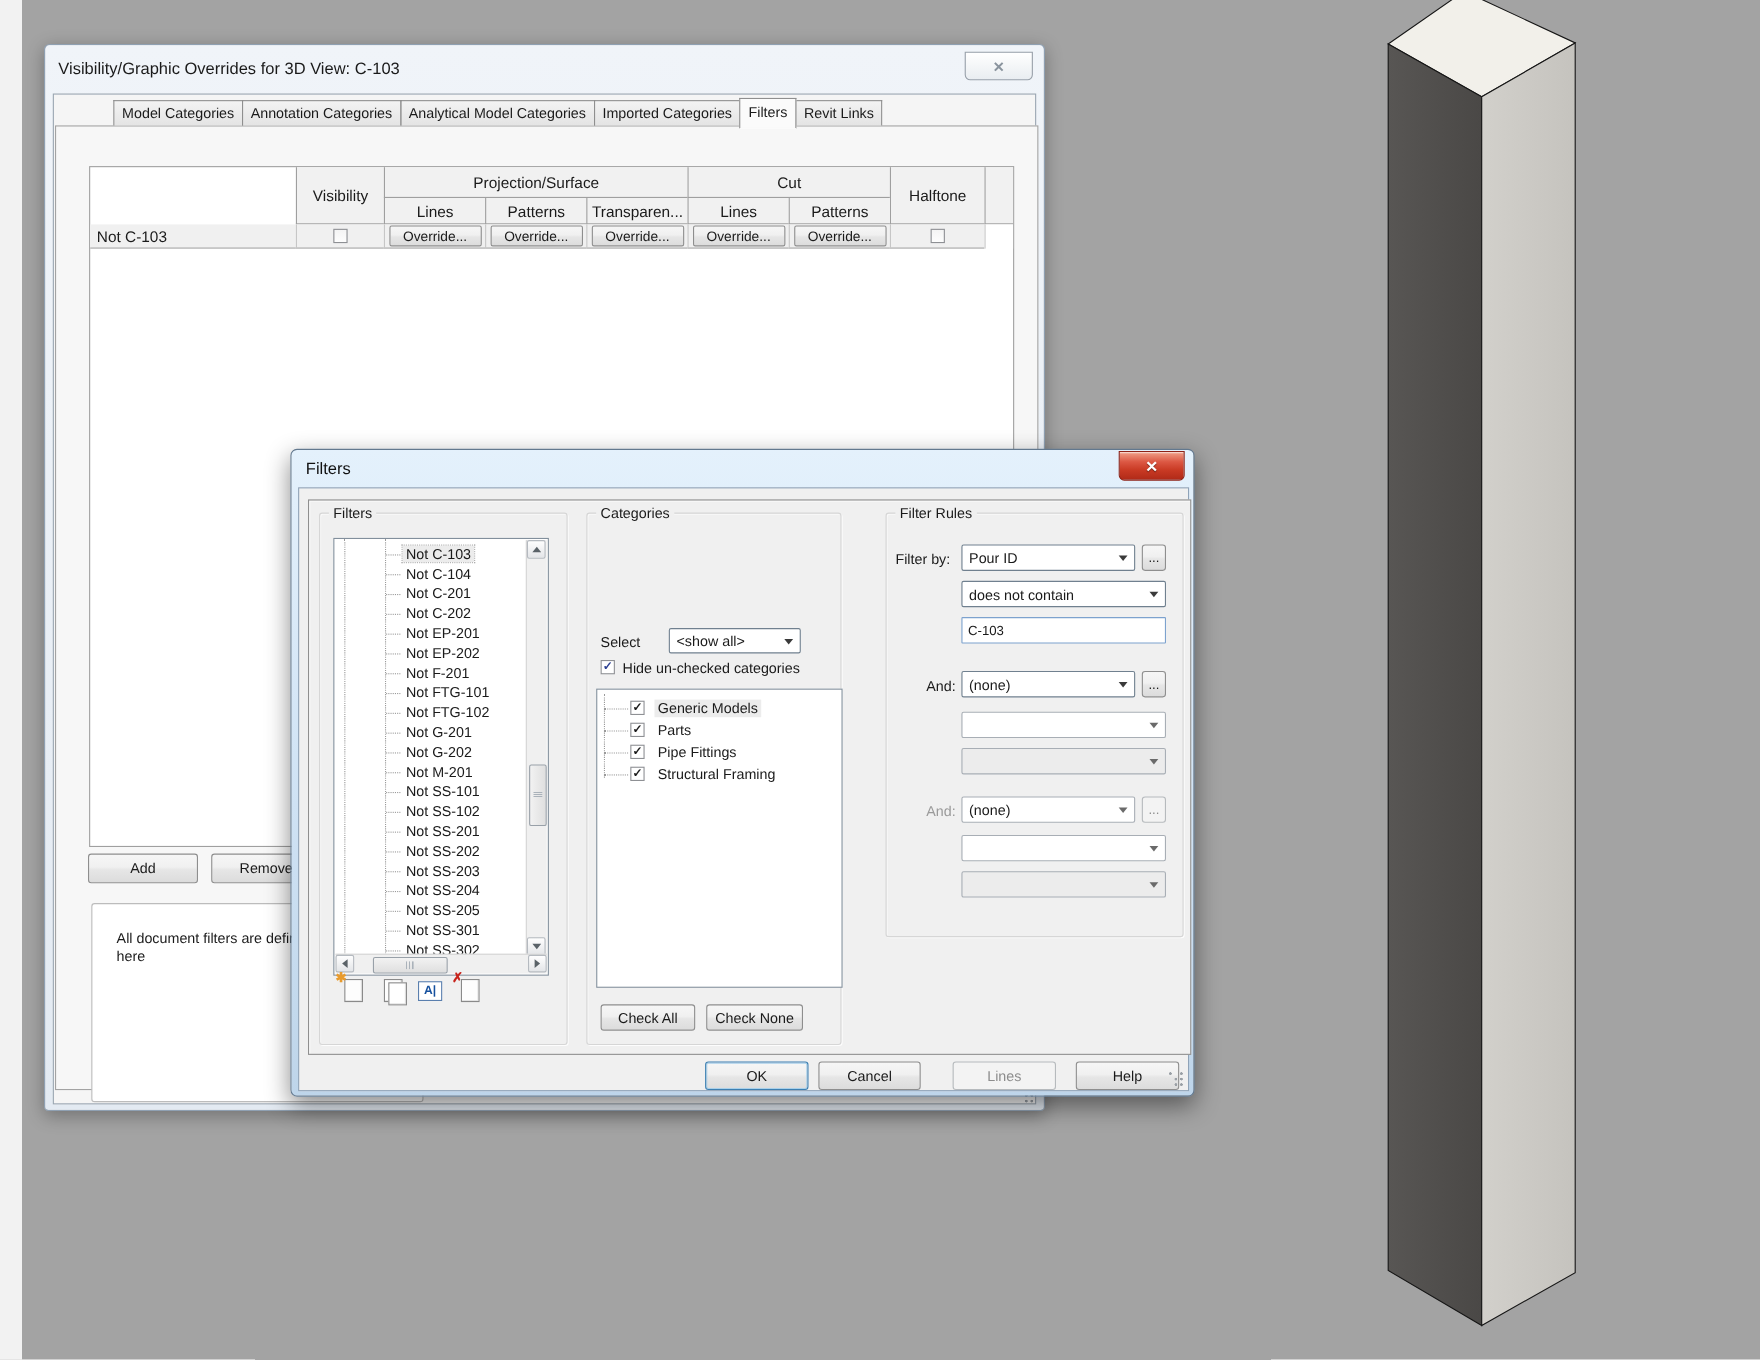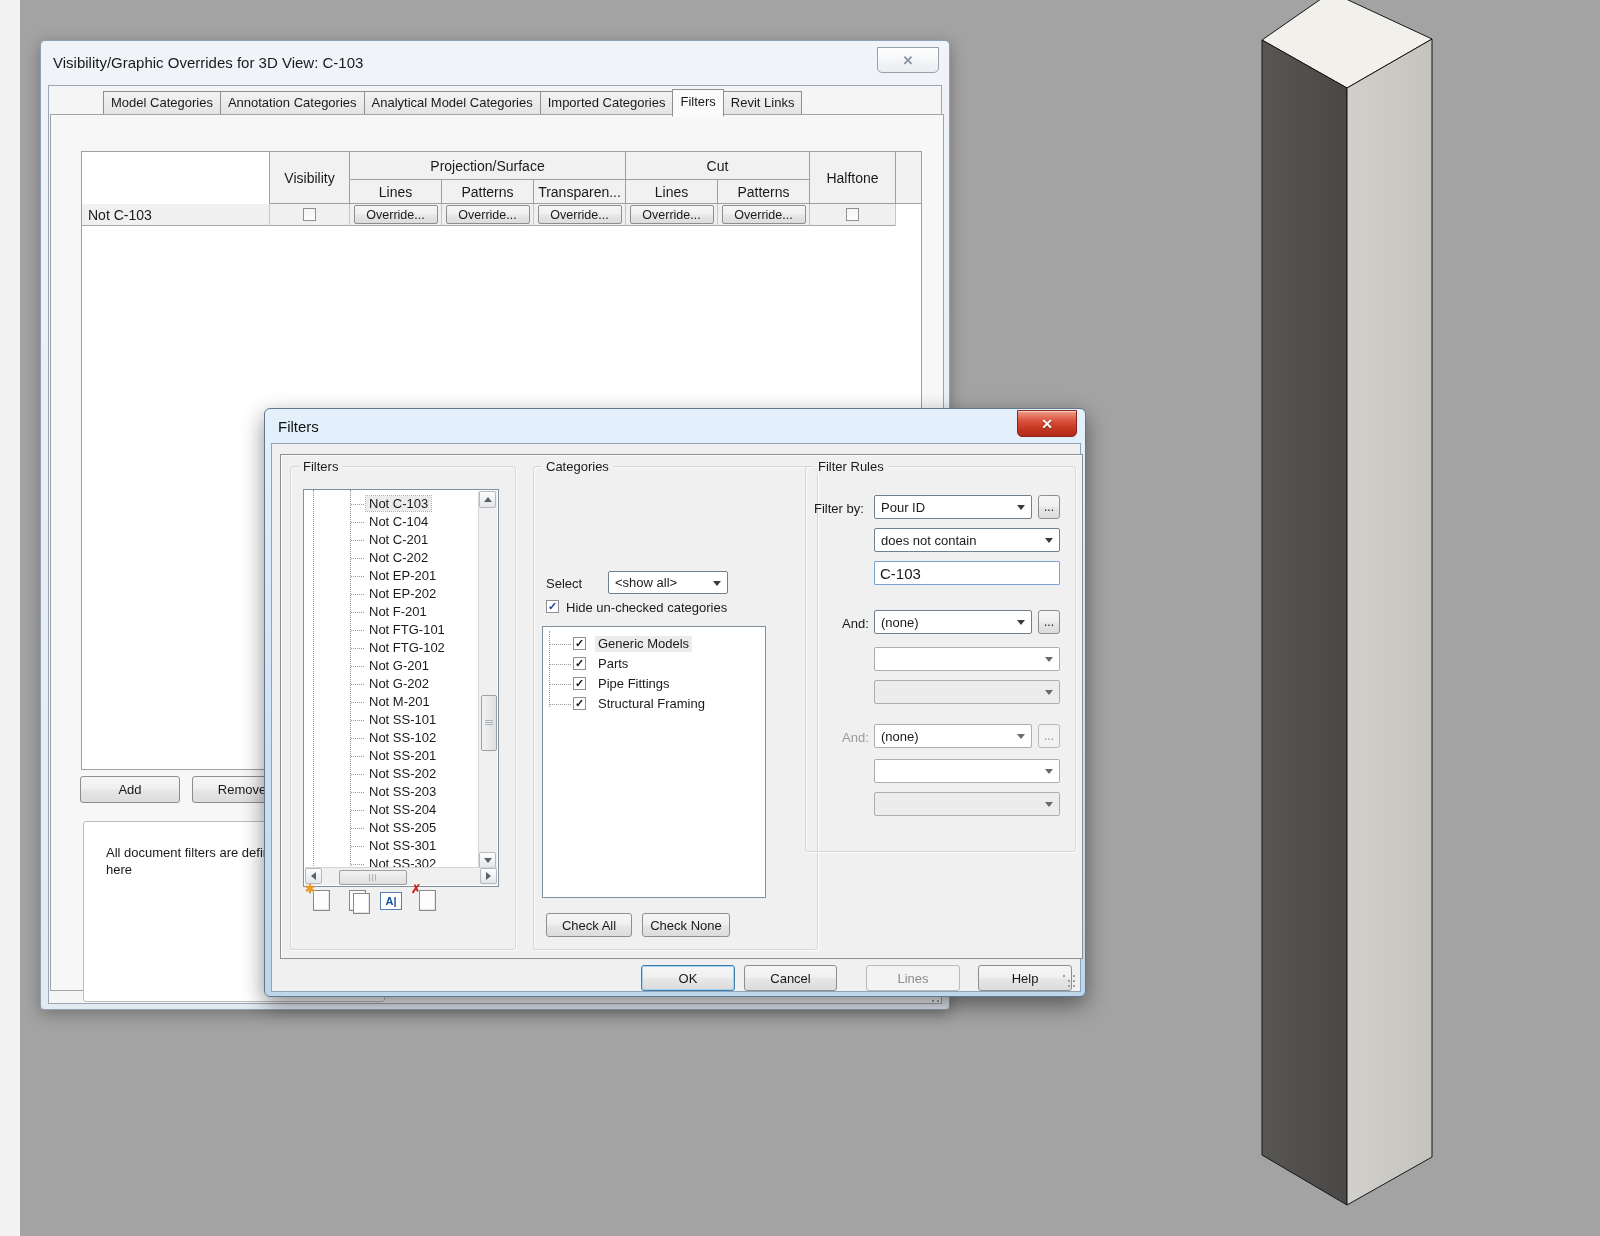--- a/index.html
+++ b/index.html
@@ -96,21 +96,21 @@
   .citem{position:relative;height:20px;font-size:13px;color:#1a1a1a;}
   .citem .conn{position:absolute;left:6px;top:10px;width:22px;border-top:1px dotted #9a9a9a;}
   .citem .cb{position:absolute;left:30px;top:3px;background:#fff;}
   .clabel{position:absolute;left:52px;top:2px;padding:0 3px;line-height:16px;}
   .clabel.hl{background:#ececec;}
   
   .rule-label{position:absolute;font-size:13px;color:#1a1a1a;}
   .rule-label.dim{color:#9a9a9a;}
   .browse{position:absolute;width:22px;height:24px;font-size:12px;}
   input.rule-input{position:absolute;box-sizing:border-box;border:1px solid #7da2ce;background:#fff;
-        font-family:"Liberation Sans",sans-serif;font-size:15px;color:#1a1a1a;padding:0 5px;border-radius:1px;}
+        font-family:"Liberation Sans",sans-serif;font-size:12px;color:#1a1a1a;padding:0 5px;border-radius:1px;}
   .grip{position:absolute;width:14px;height:14px;
         background:radial-gradient(circle at 2px 2px,#9aa0a6 1px,transparent 1.5px) ,
                    radial-gradient(circle at 7px 7px,#9aa0a6 1px,transparent 1.5px),
                    radial-gradient(circle at 12px 12px,#9aa0a6 1px,transparent 1.5px),
                    radial-gradient(circle at 7px 12px,#9aa0a6 1px,transparent 1.5px),
                    radial-gradient(circle at 12px 7px,#9aa0a6 1px,transparent 1.5px),
                    radial-gradient(circle at 12px 2px,#9aa0a6 1px,transparent 1.5px);}
 </style>
 </head>
 <body>
@@ -265,21 +265,21 @@
         </div>
         <div class="tool" style="left:86px;top:420px">
           <span class="rename-box">A|</span>
         </div>
         <div class="tool" style="left:122px;top:420px">
           <span class="page"></span>
           <span class="badge" style="color:#c8241c">✗</span>
         </div>
       </div>
 
-      <div class="groupbox" style="left:261px;top:22px;width:285px;height:484px">
+      <div class="groupbox" style="left:261px;top:22px;width:232px;height:484px">
         <span class="grouplabel">Categories</span>
         <span class="rule-label" style="left:12px;top:109px">Select</span>
         <div class="combo" style="left:74px;top:104px;width:120px;height:23px">
           <span>&lt;show all&gt;</span>
           <span class="carrow"></span>
         </div>
         <span class="cb" style="position:absolute;left:12px;top:133px;background:#fff;color:#2b3f92">
             <span>✓</span>
           </span>
         <span class="rule-label" style="left:32px;top:133px">Hide un-checked categories</span>

